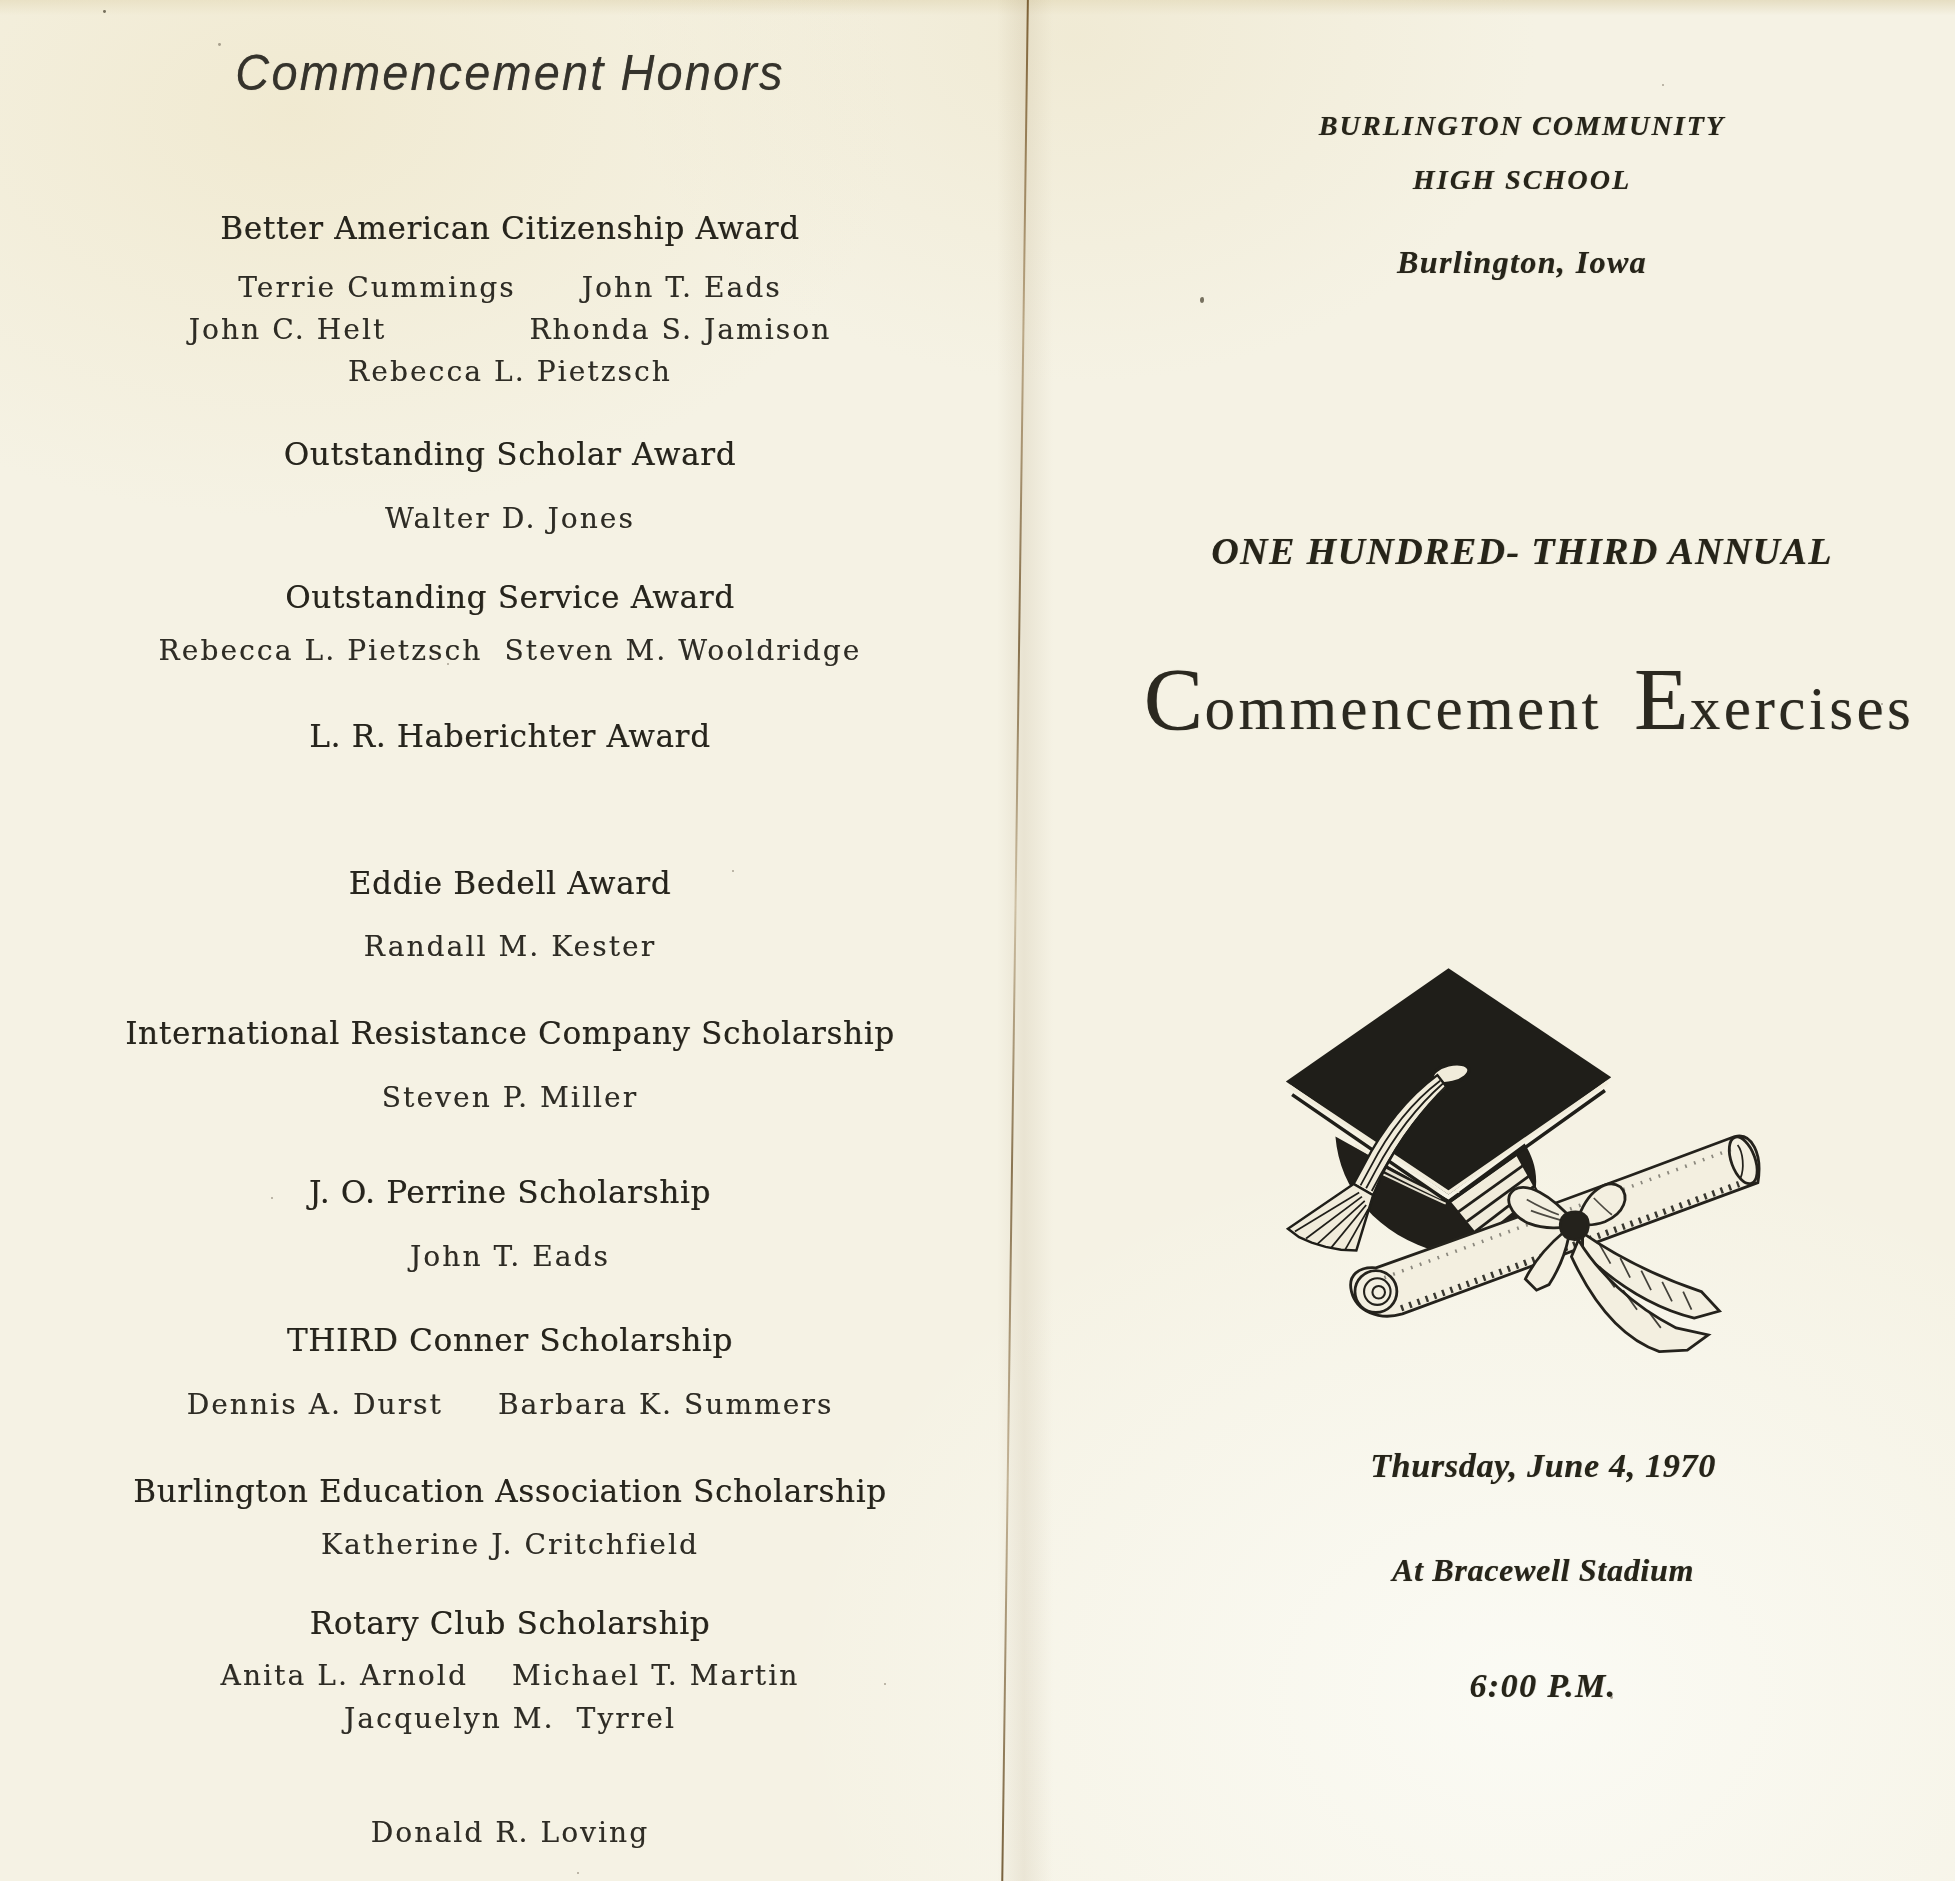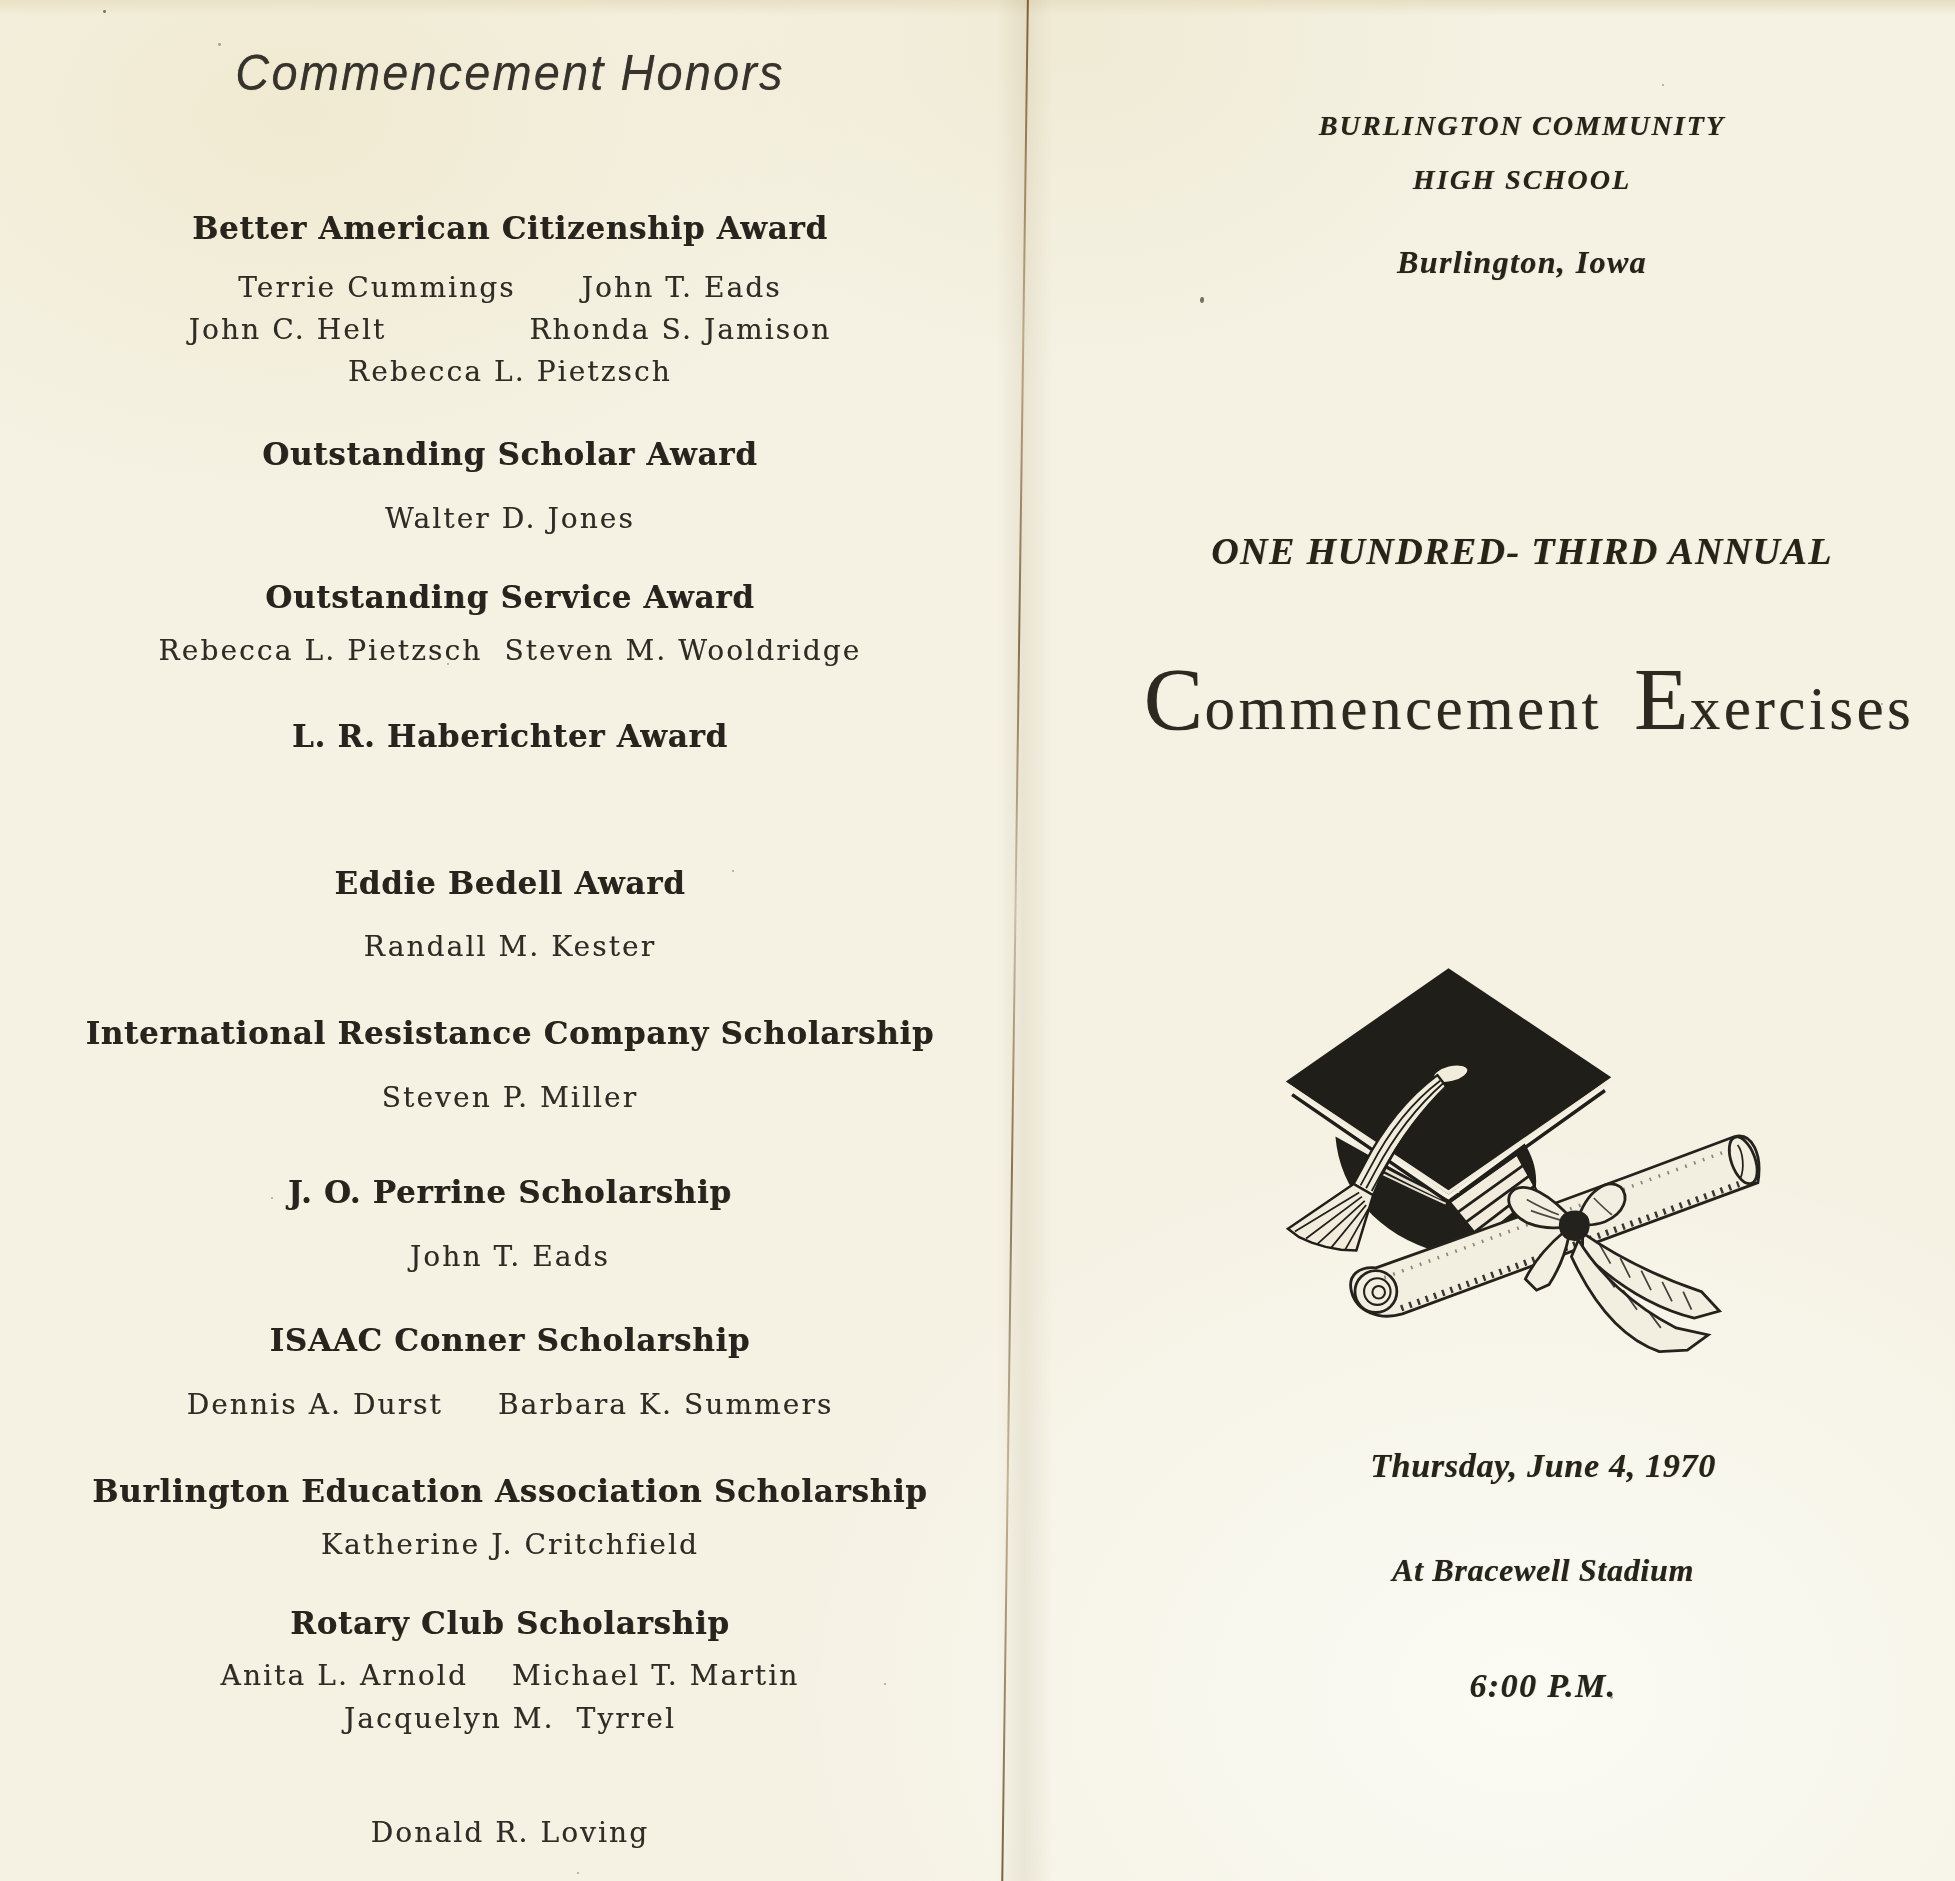--- a/index.html
+++ b/index.html
@@ -25,21 +25,21 @@
   }
   
   .script-title{
     font-family:"Liberation Sans", sans-serif;
     font-style:italic;font-weight:400;
     font-size:47px;letter-spacing:2.1px;color:#35332c;
     transform:scaleY(1.06);
     text-shadow:0 0 0.7px rgba(53,51,44,.55);
   }
   .hdr{
-    font-family:"DejaVu Serif", serif;font-weight:700;
+    font-family:"DejaVu Serif", serif;font-weight:400;
     font-size:31px;letter-spacing:0.7px;color:#26241c;
     text-shadow:0.4px 0.4px 0.6px rgba(38,36,28,.5);
   }
   .name{
     font-family:"DejaVu Serif", serif;font-weight:400;
     font-size:28px;letter-spacing:2.1px;color:#2e2c25;
     text-shadow:0.3px 0.3px 0.6px rgba(46,44,37,.45);
   }
   
   .sbi{
@@ -105,21 +105,21 @@
 
     <div class="line hdr" style="top:868px">Eddie Bedell Award</div>
     <div class="line name" style="top:933px">Randall M. Kester</div>
 
     <div class="line hdr" style="top:1018px">International Resistance Company Scholarship</div>
     <div class="line name" style="top:1084px">Steven P. Miller</div>
 
     <div class="line hdr" style="top:1177px">J. O. Perrine Scholarship</div>
     <div class="line name" style="top:1243px">John T. Eads</div>
 
-    <div class="line hdr" style="top:1325px">ISAAC Conner Scholarship</div>
+    <div class="line hdr" style="top:1325px">THIRD Conner Scholarship</div>
     <div class="line name" style="top:1391px">Dennis A. Durst     Barbara K. Summers</div>
 
     <div class="line hdr" style="top:1476px">Burlington Education Association Scholarship</div>
     <div class="line name" style="top:1531px">Katherine J. Critchfield</div>
 
     <div class="line hdr" style="top:1608px">Rotary Club Scholarship</div>
     <div class="line name" style="top:1662px">Anita L. Arnold    Michael T. Martin</div>
     <div class="line name" style="top:1705px">Jacquelyn M.  Tyrrel</div>
 
     <div class="line name" style="top:1819px">Donald R. Loving</div>

